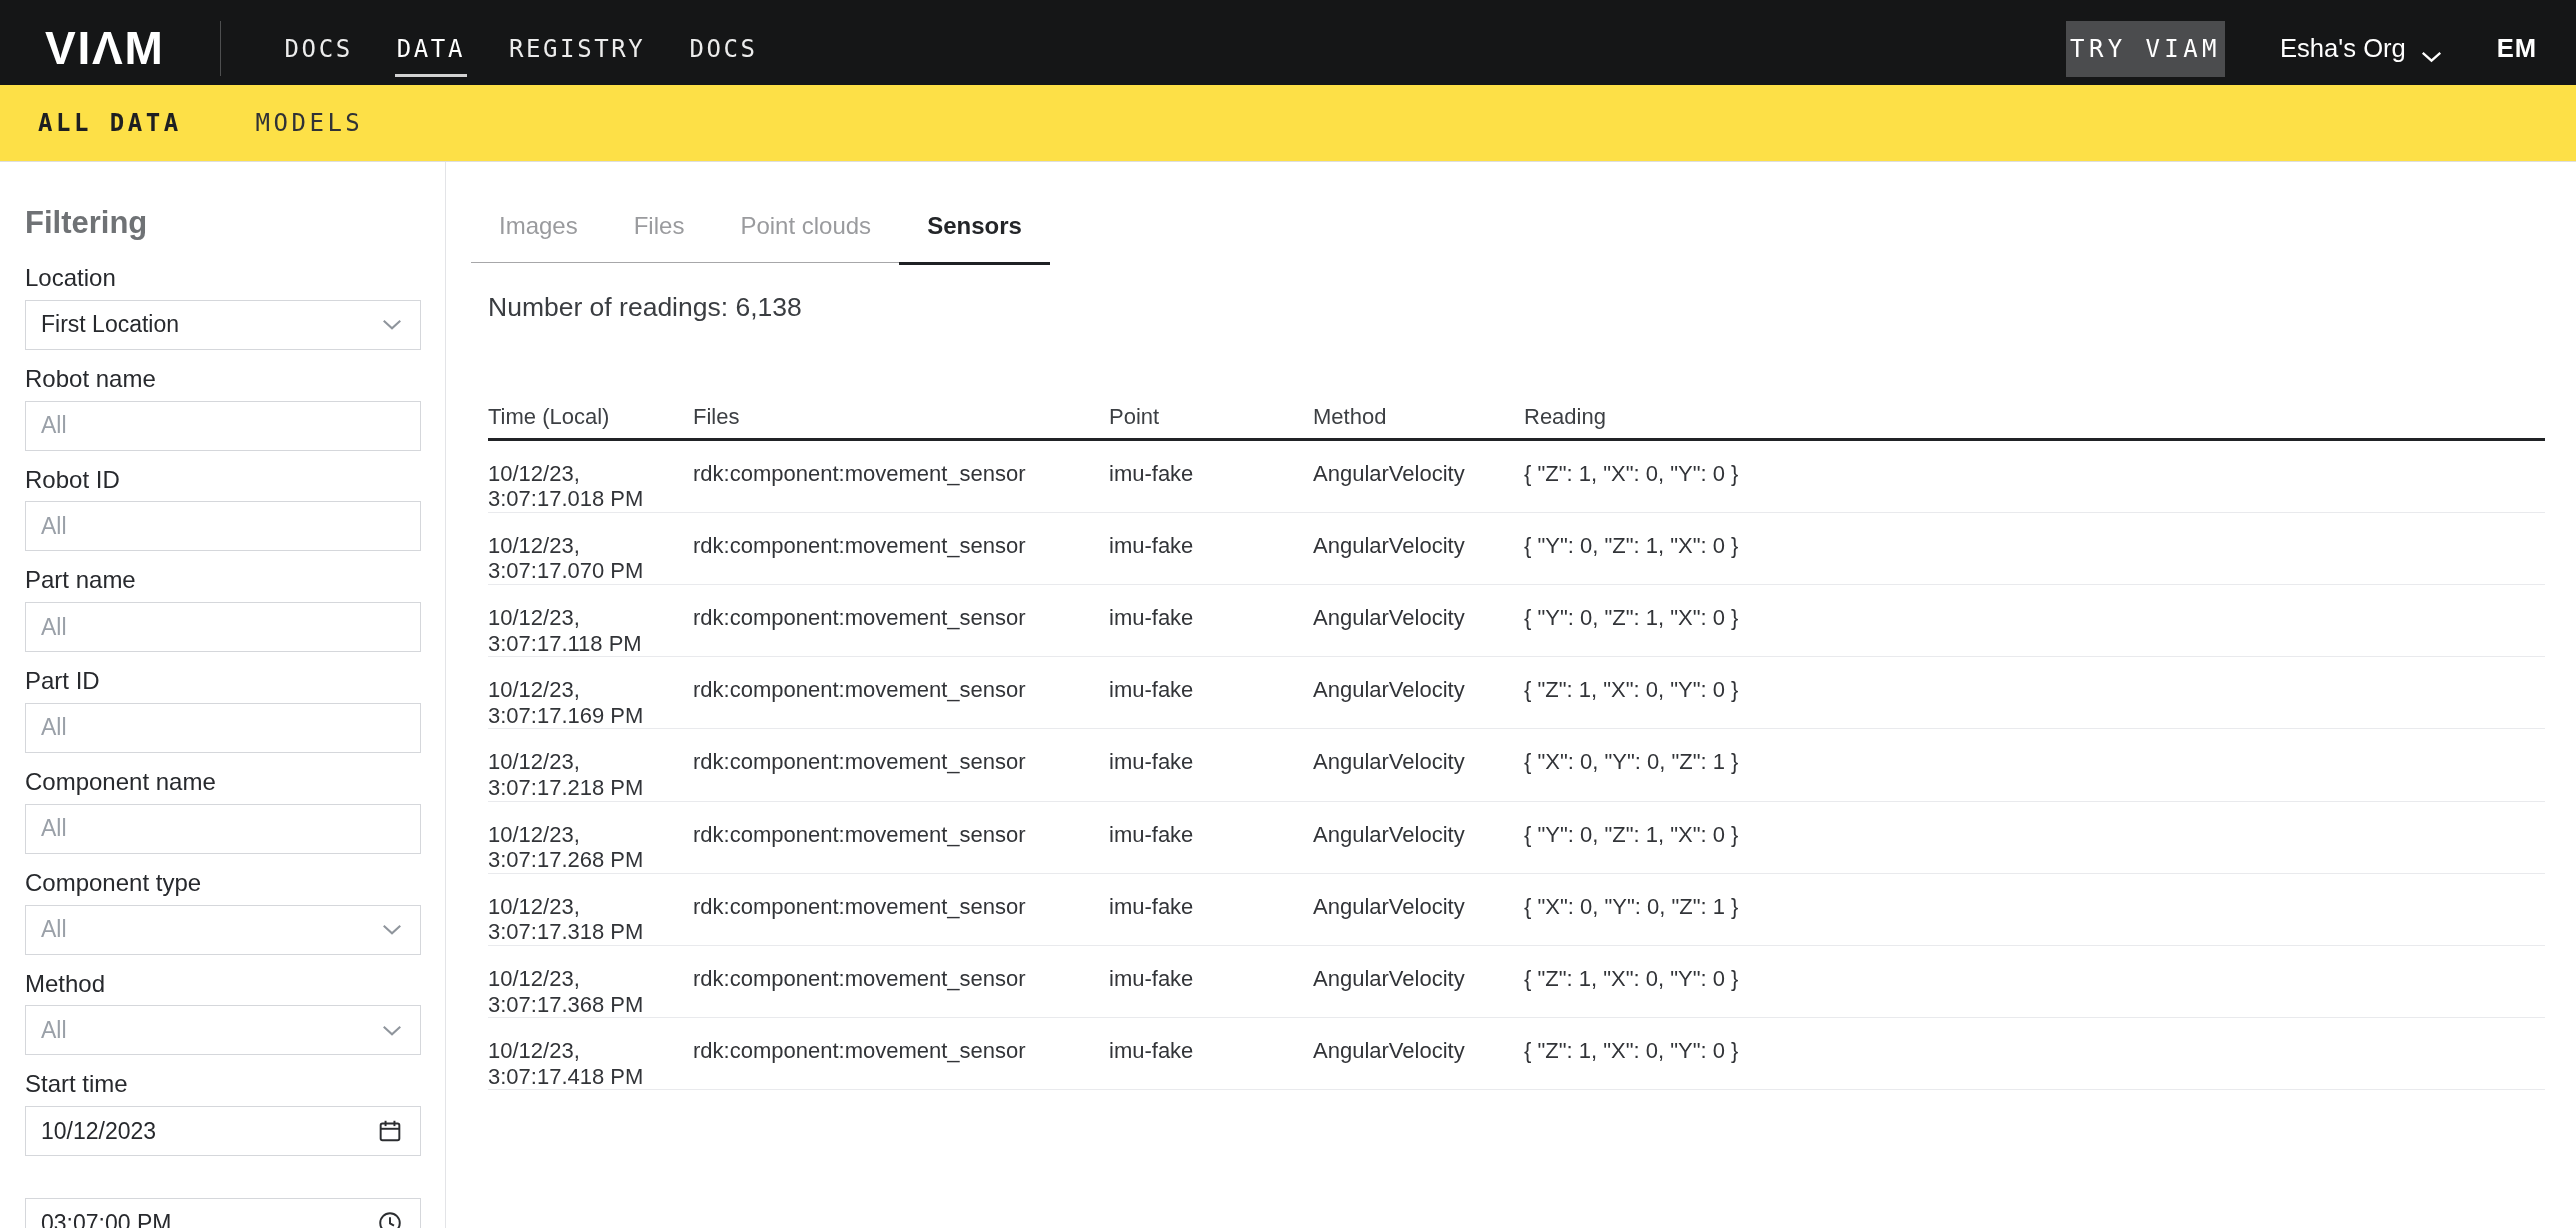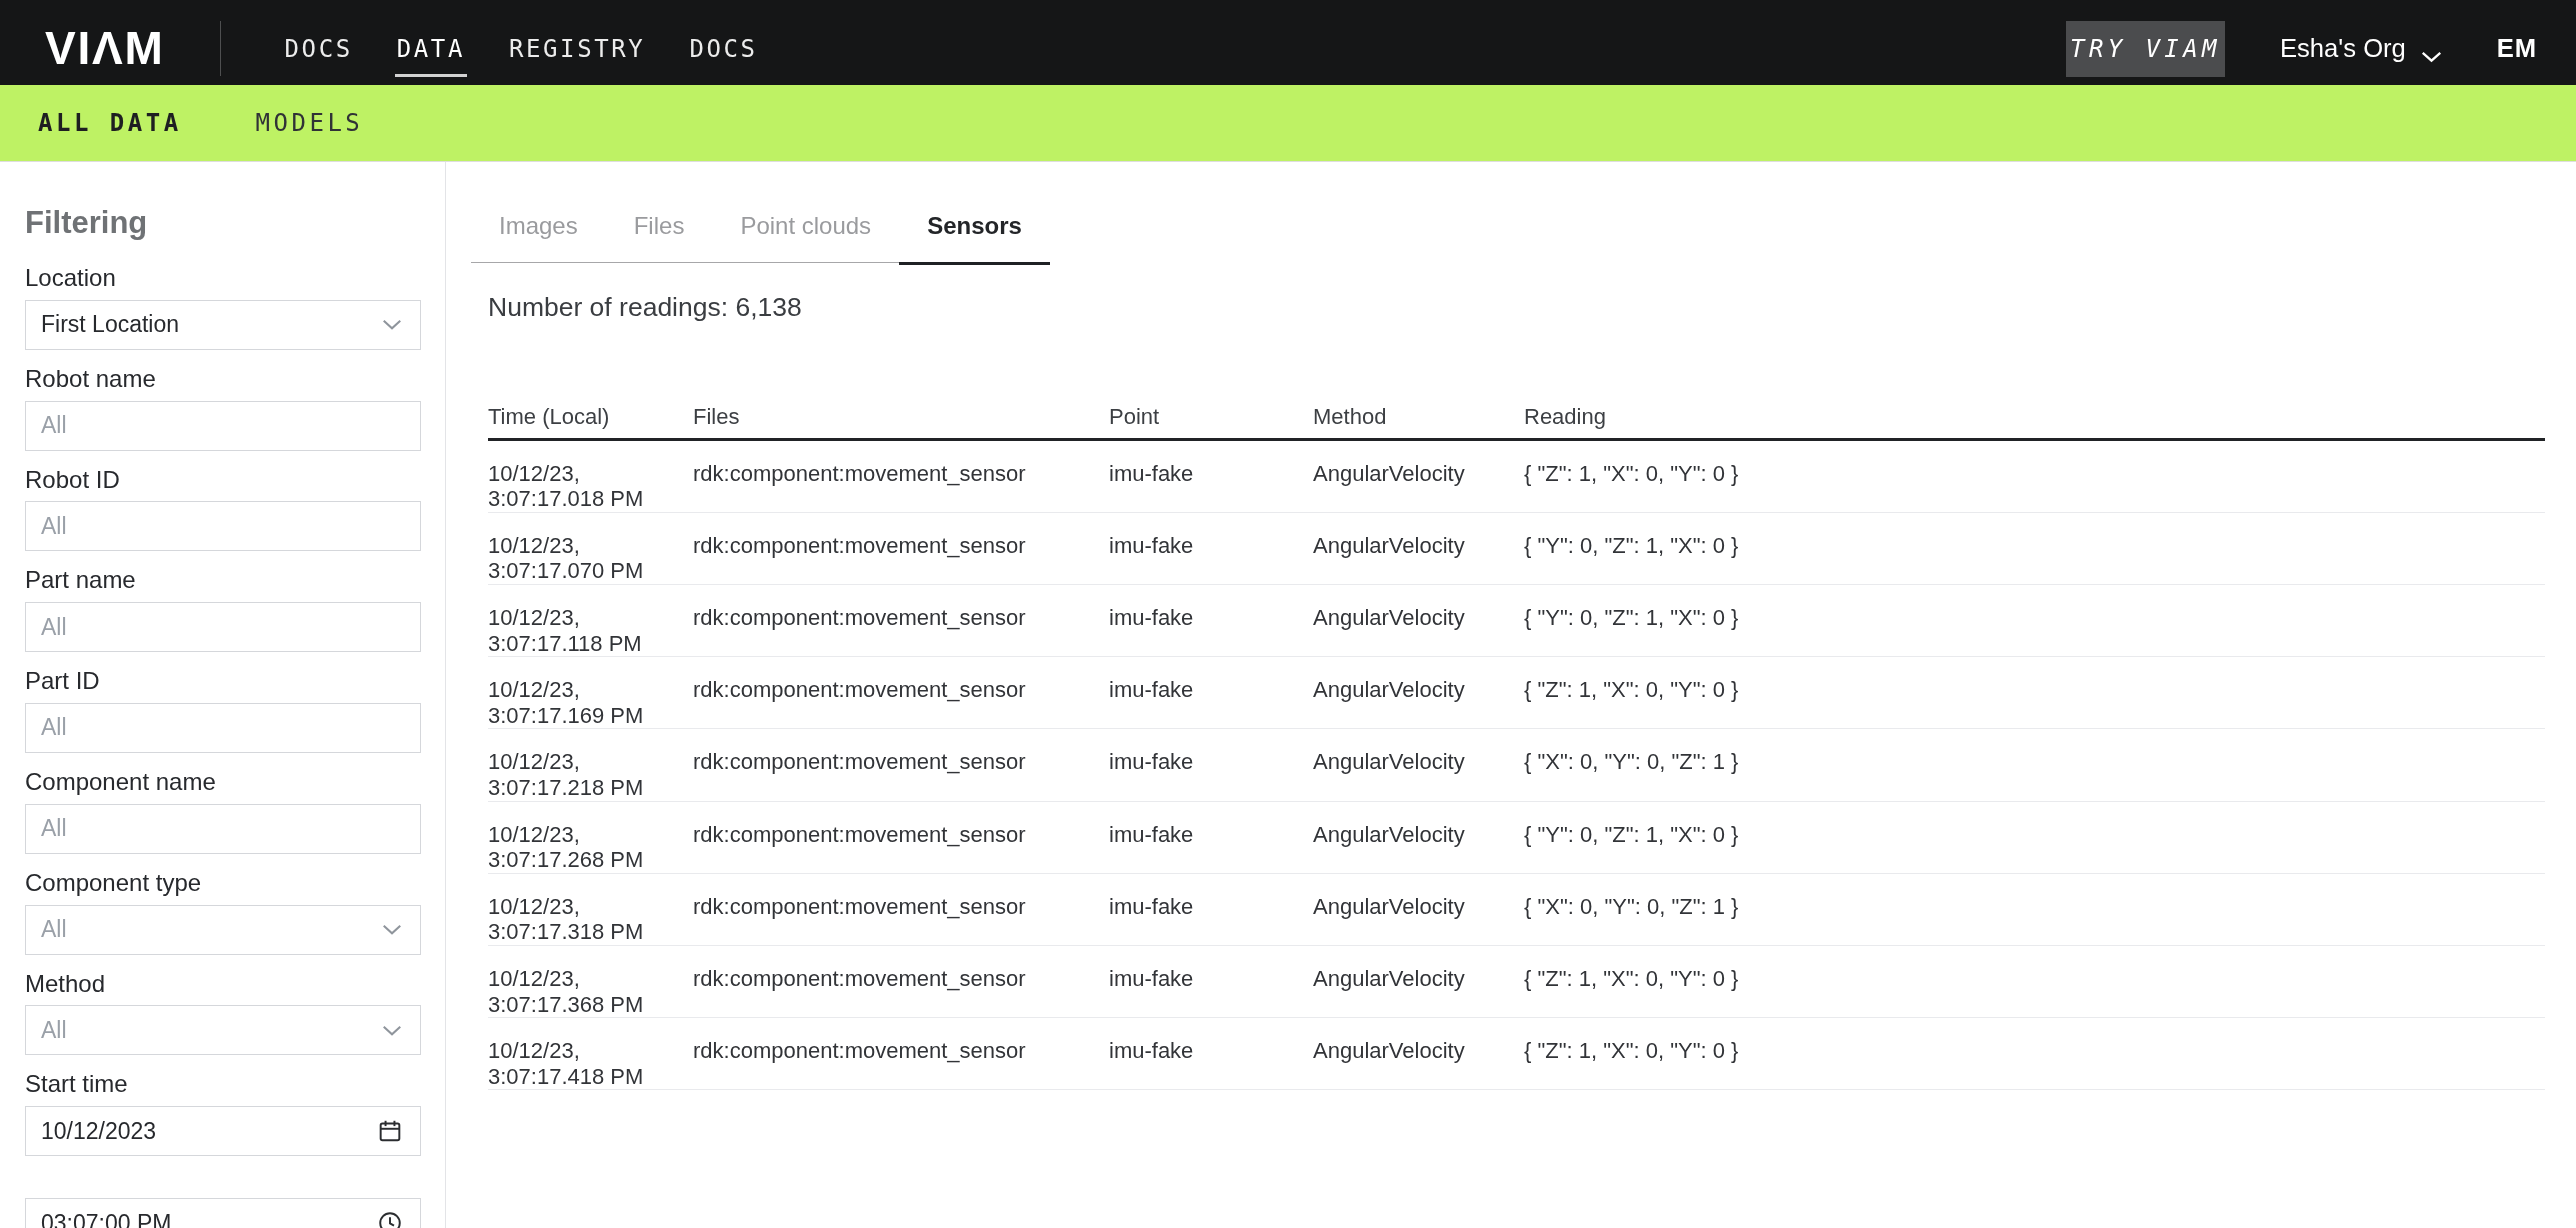--- a/index.html
+++ b/index.html
@@ -28,29 +28,29 @@
   }
   .nav-link.active { color:#ffffff; }
   .nav-link.active::after {
     content:""; position:absolute; left:-1.8px; right:-1.8px; bottom:-14px;
     height:2.6px; background:#d2d2d2;
   }
   .header-spacer { flex:1; }
   .try-viam-button {
     width:159px; height:56px; background:#4b4c4e; color:#ffffff;
     font-size:24px; letter-spacing:4.4px; display:flex; align-items:center;
-    justify-content:center; cursor:pointer; border:none;font-style:italic;
+    justify-content:center; cursor:pointer; border:none;
   }
   .org-switcher { display:flex; align-items:flex-end; gap:15px; margin:0 55px; cursor:pointer; }
   .org-name { color:#ffffff; font-size:25.6px; }
   .avatar-initials { color:#ffffff; font-size:25.6px; font-weight:700; letter-spacing:0.9px; }
 
   
   .subnav {
-    height:77px; background:#bef264; border-bottom:0.9px solid #dedede;
+    height:77px; background:#fde047; border-bottom:0.9px solid #dedede;
     display:flex; align-items:center; padding-left:38px; gap:74px;
   }
   .subnav-item { font-size:24px; letter-spacing:3.5px; color:#303236; cursor:pointer; }
   .subnav-item.active { font-weight:700; color:#1e1f21; }
 
   
   .app-body { display:flex; height:1067px; }
 
   
   .sidebar {

